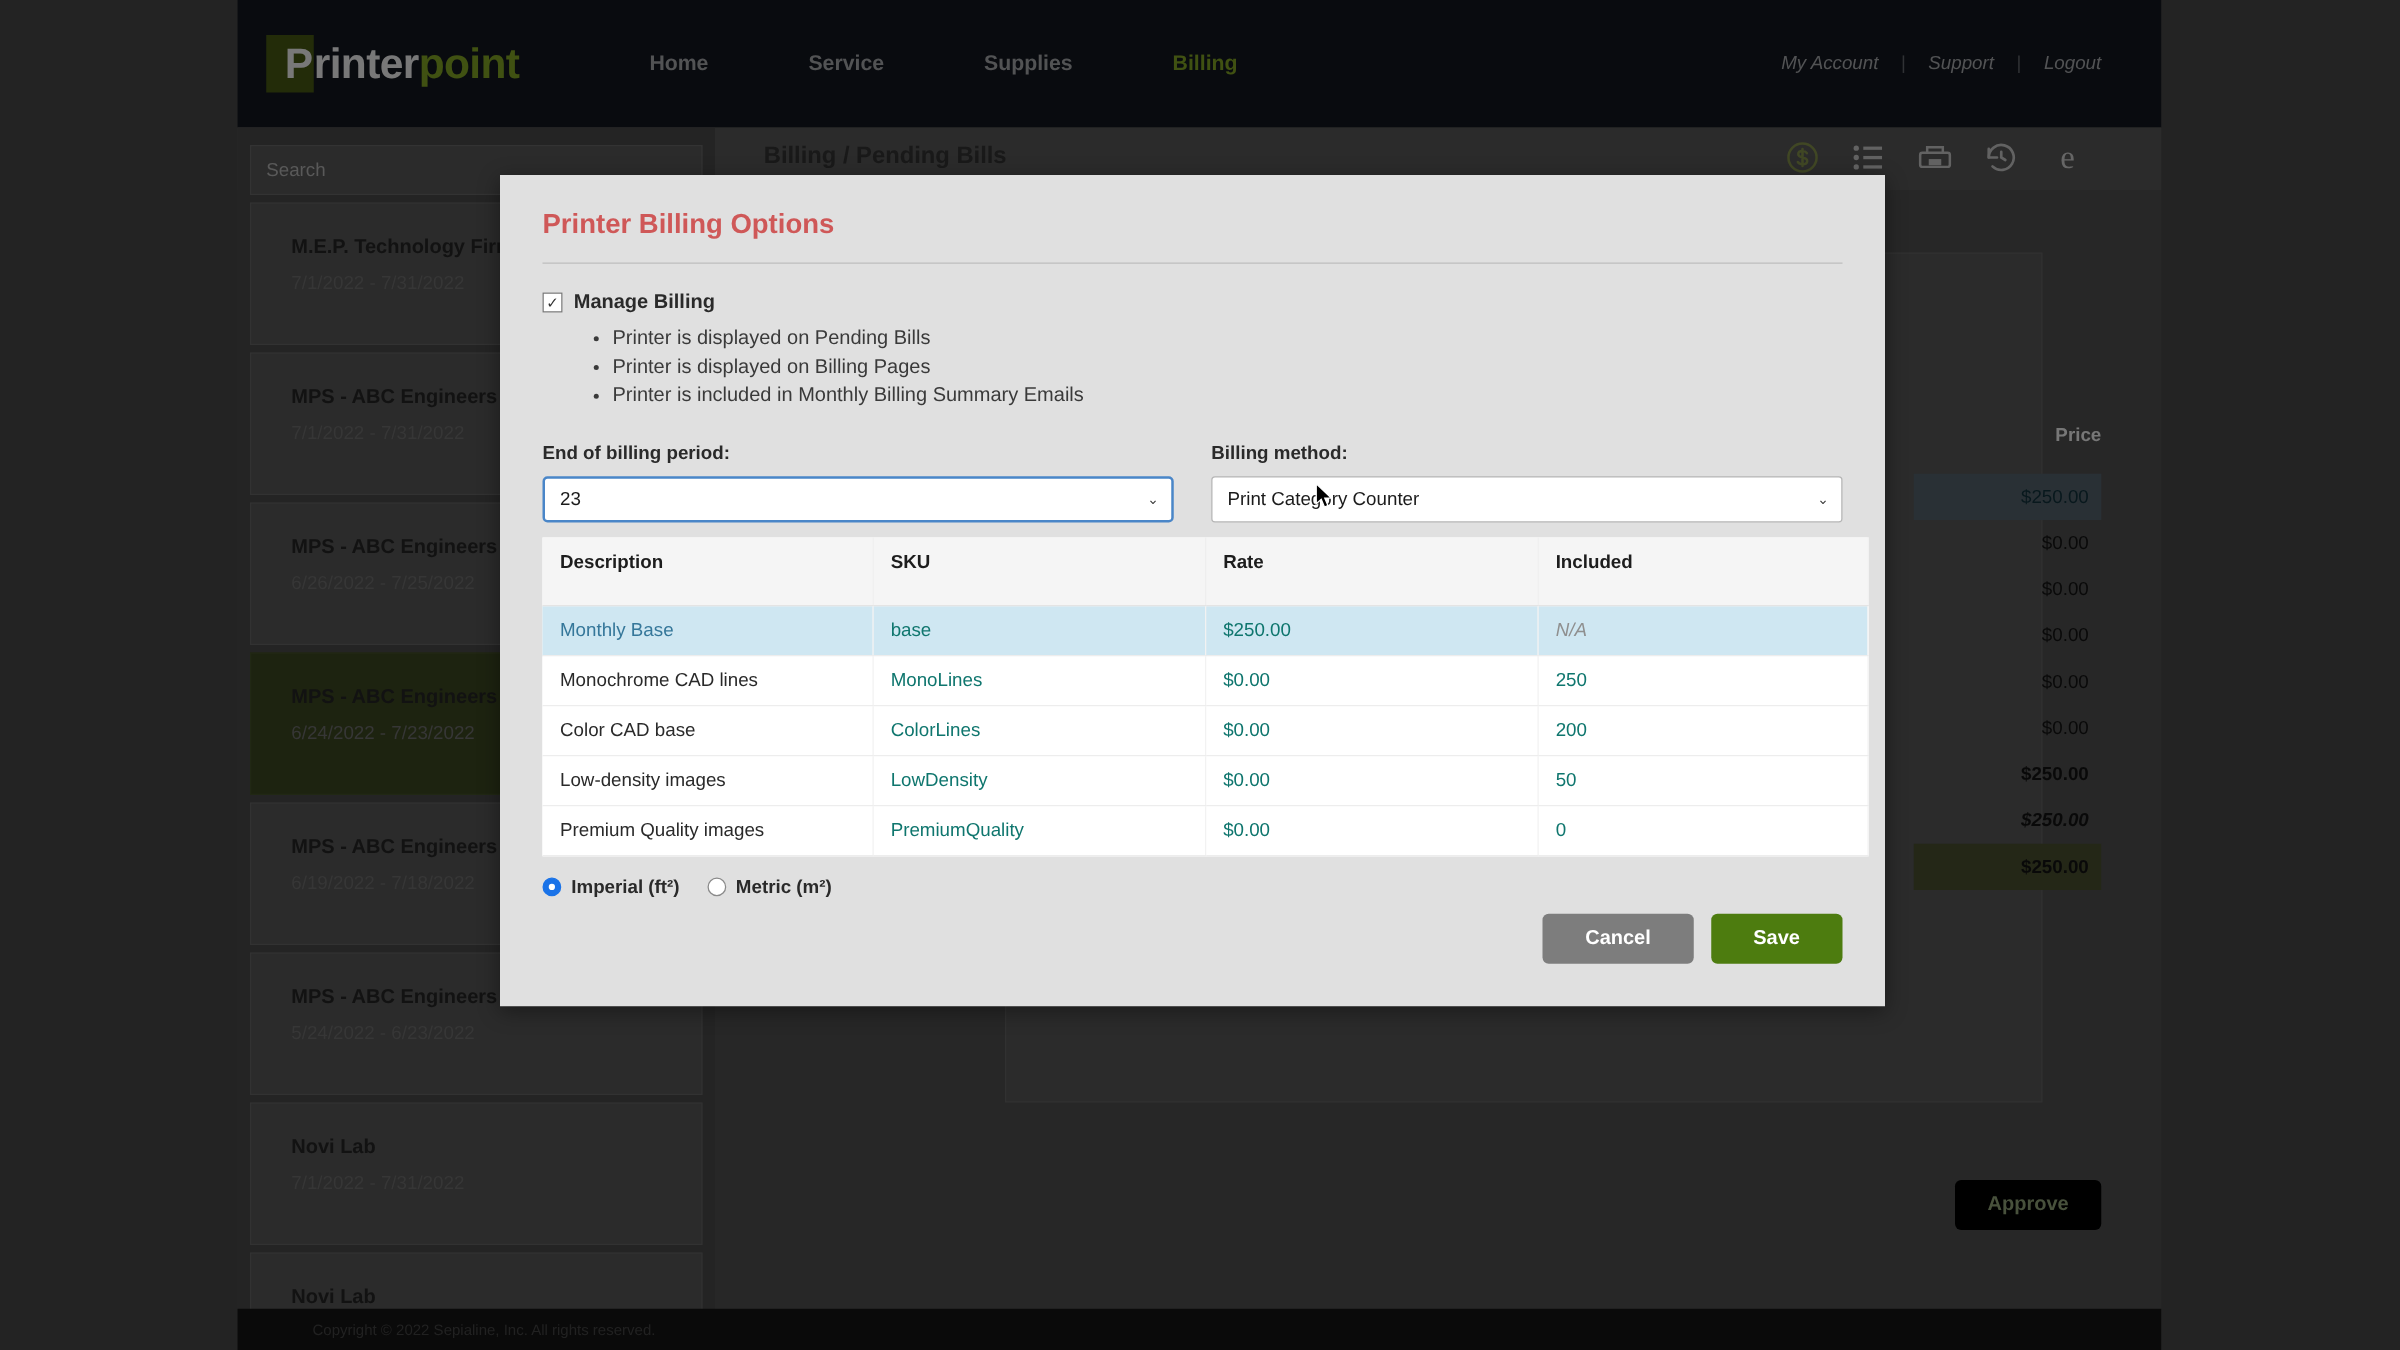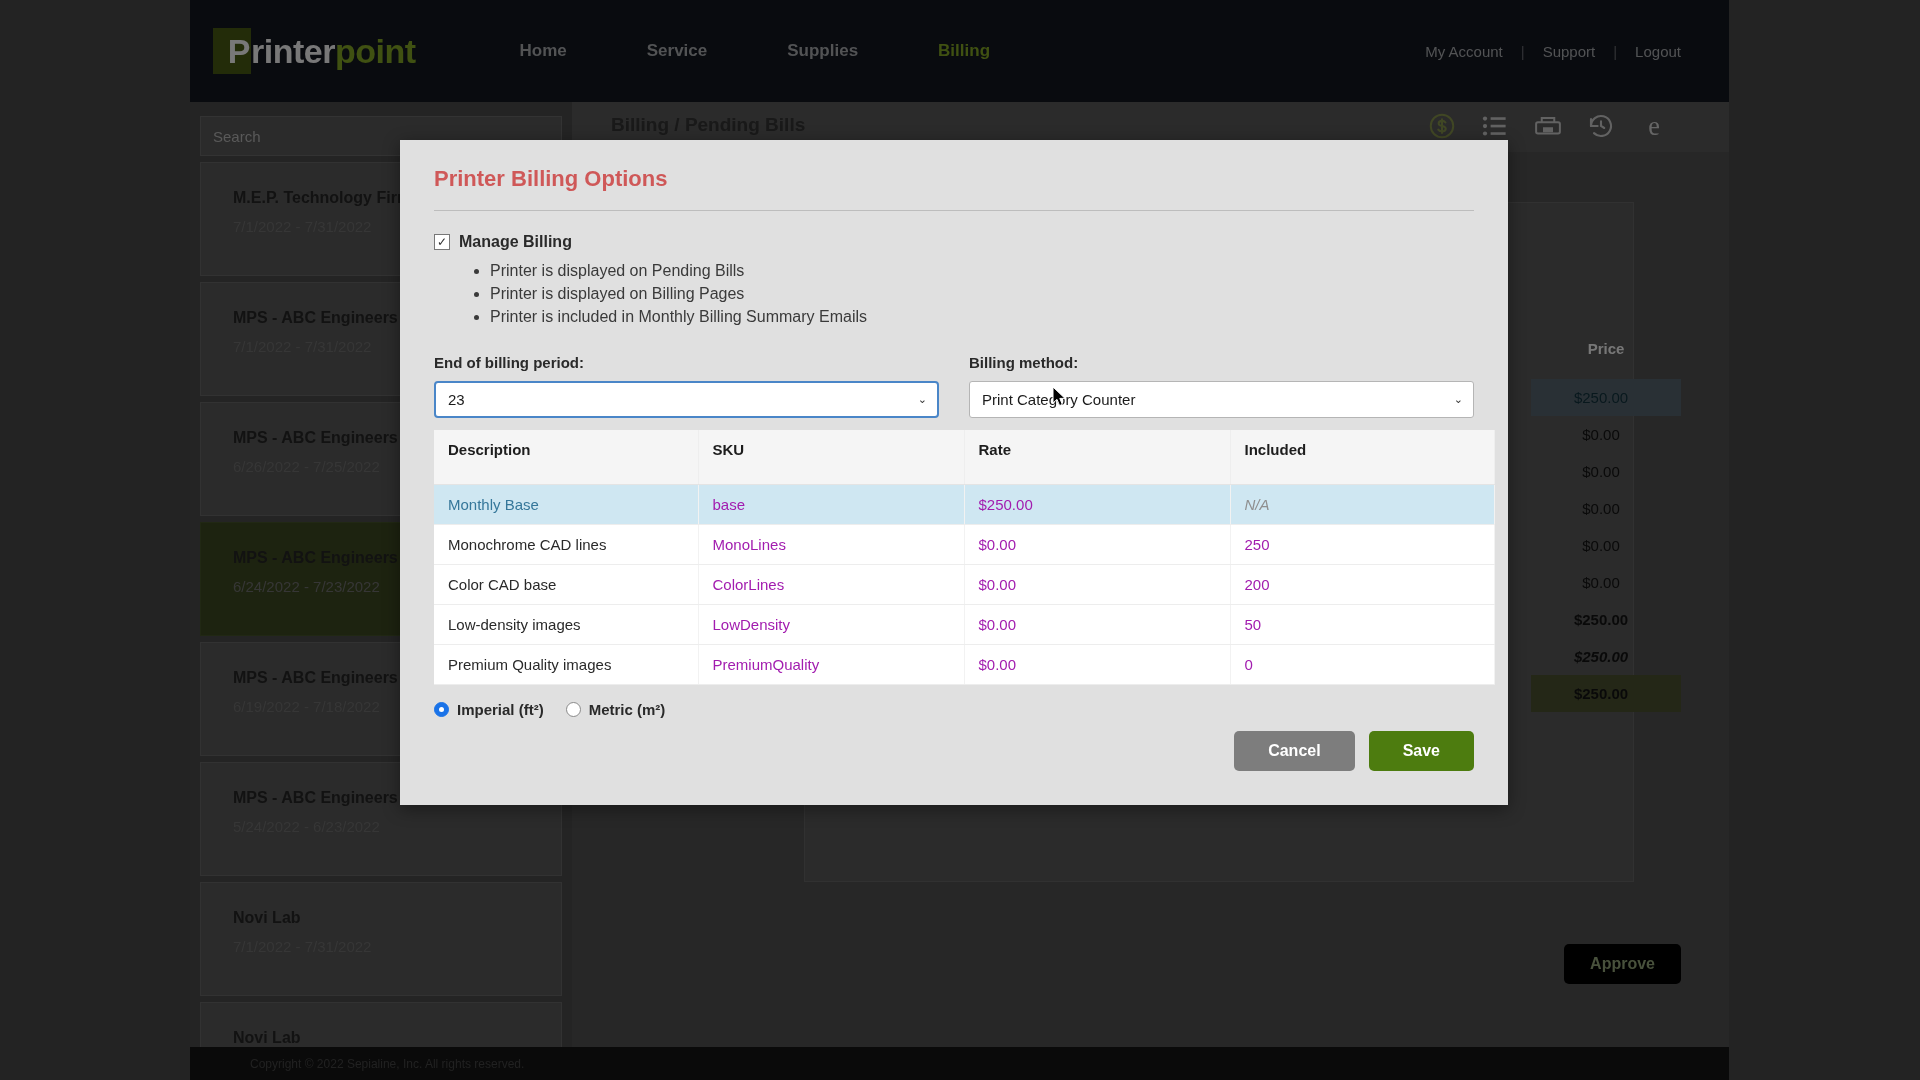--- a/index.html
+++ b/index.html
@@ -54,21 +54,21 @@
   .mainmenu a {
     color: #8d8f92; font-size: 17px; text-decoration: none; font-weight: 600;
   }
   .mainmenu a.active { color: #6e8c1f; }
 
   .usermenu {
     position: absolute; right: 30px; top: 50%; transform: translateY(-50%);
     display: flex; align-items: center; gap: 0;
     font-size: 15px;
   }
-  .usermenu a { color: #8d8f92; text-decoration: none; padding: 0 18px; }
+  .usermenu a { color: #8d8f92; text-decoration: none; padding: 0 18px; font-style: italic; }
   .usermenu .sep { color: #53565c; }
 
   
   #pagebar {
     position: absolute; left: 0; top: 102px;
     width: 1539px; height: 50px;
     background: #4a4a4a;
   }
   #pagetitle {
     position: absolute; left: 421px; top: 12px;
@@ -116,21 +116,21 @@
     width: 1157px; height: 928px;
   }
   #panel {
     position: absolute; left: 232px; top: 50px;
     width: 830px; height: 680px;
     background: #4a4a4a; border: 1px solid #555;
   }
   #pricecol {
     position: absolute; right: 48px; top: 188px;
     width: 150px;
-    text-align: center;
+    text-align: right;
   }
   .price-head { color: #cdcdcd; font-size: 15px; font-weight: bold; padding-bottom: 22px; }
   .price-row { color: #111; font-size: 15px; padding: 10px 10px 10px 0; }
   .price-row.hl { background: #48545c; color: #0e2a33; }
   .price-row.bold { font-weight: bold; }
   .price-row.total { background: #3f4429; font-weight: bold; }
   .price-row.sub { background: transparent; font-weight: bold; font-style: italic; }
   #approve-btn {
     position: absolute; right: 48px; bottom: 96px;
     background: #000000; color: #7d8c68;
@@ -203,21 +203,21 @@
   }
   table.opts th {
     background: #f5f5f5;
     text-align: left;
     font-size: 15px; font-weight: bold; color: #1d1d1d;
     padding: 11px 0 26px 14px;
     border-bottom: 1px solid #e4e4e4;
     border-right: 1px solid #eee;
   }
   table.opts td {
-    font-size: 15px; color: #a21caf;
+    font-size: 15px; color: #0f766e;
     padding: 11px 0 11px 14px;
     border-bottom: 1px solid #ededed;
     border-right: 1px solid #f2f2f2;
     background: #fff;
   }
   table.opts td.desc { color: #2a2a2a; }
   table.opts tr.hl td { background: #cfe7f2; }
   table.opts tr.hl td.desc { color: #35779a; margin-left: 30px; }
   table.opts td.na { color: #8f8f8f; font-style: italic; }
   .col-desc { width: 264px; }

